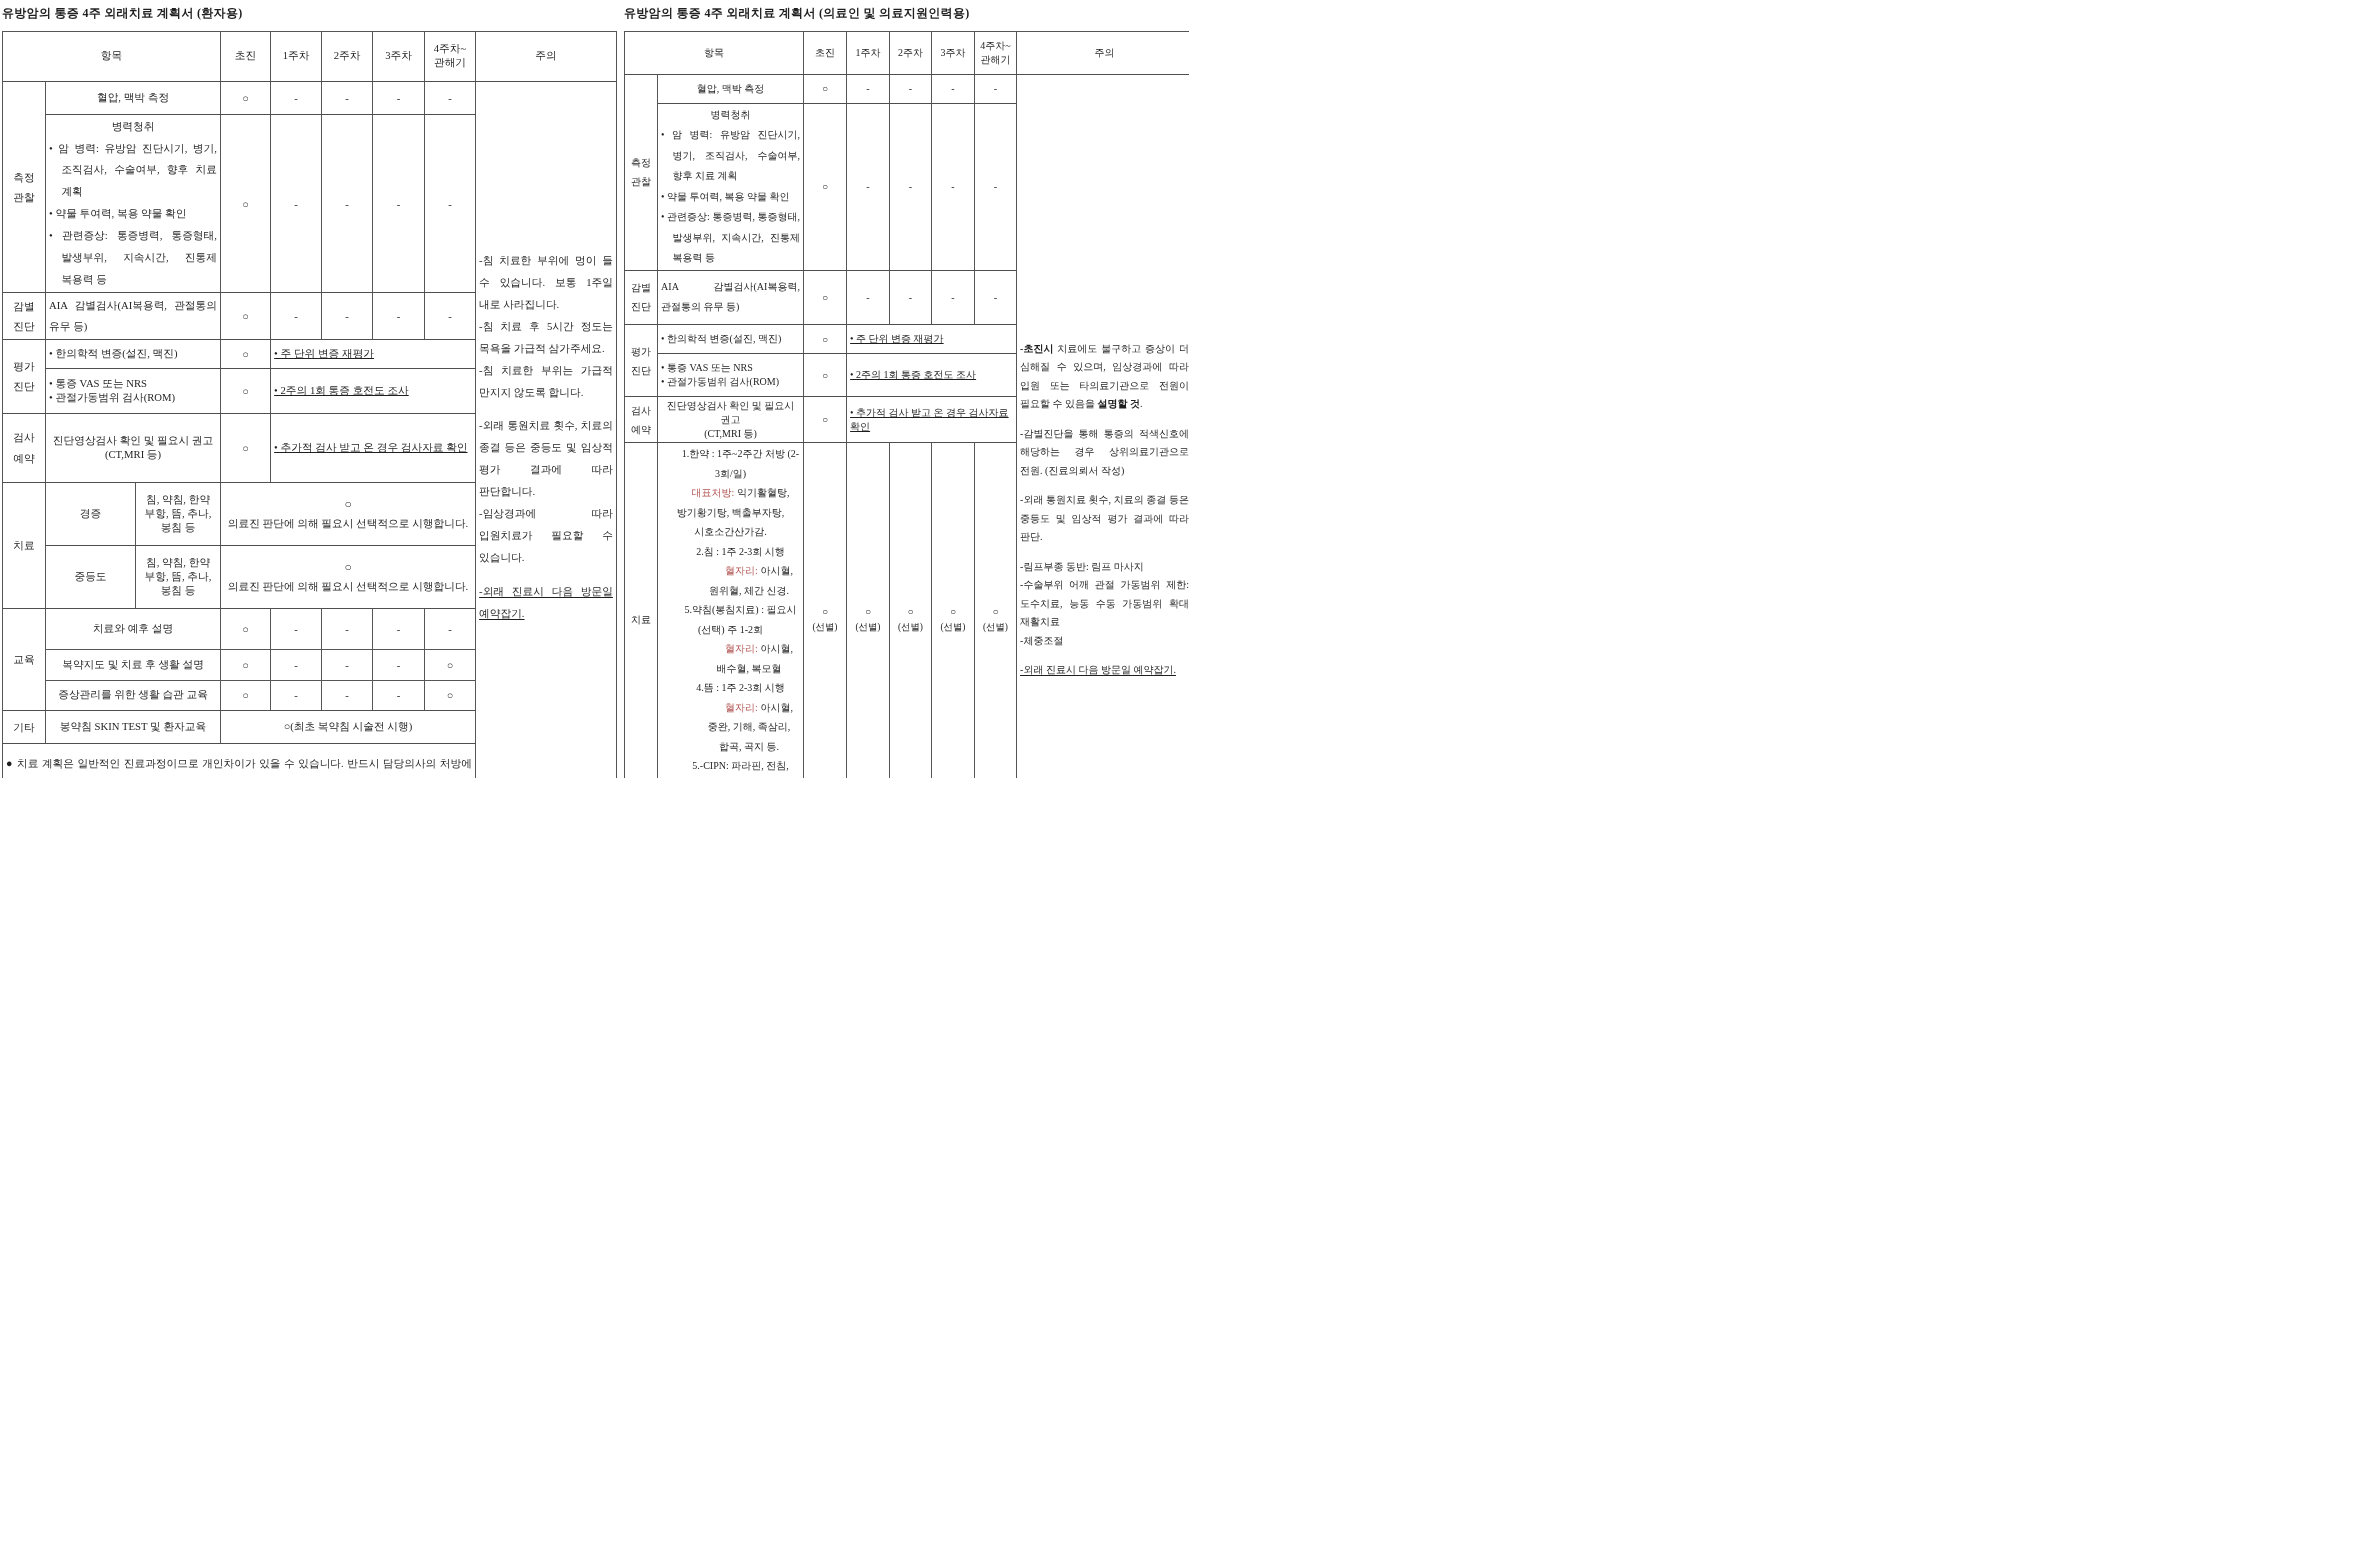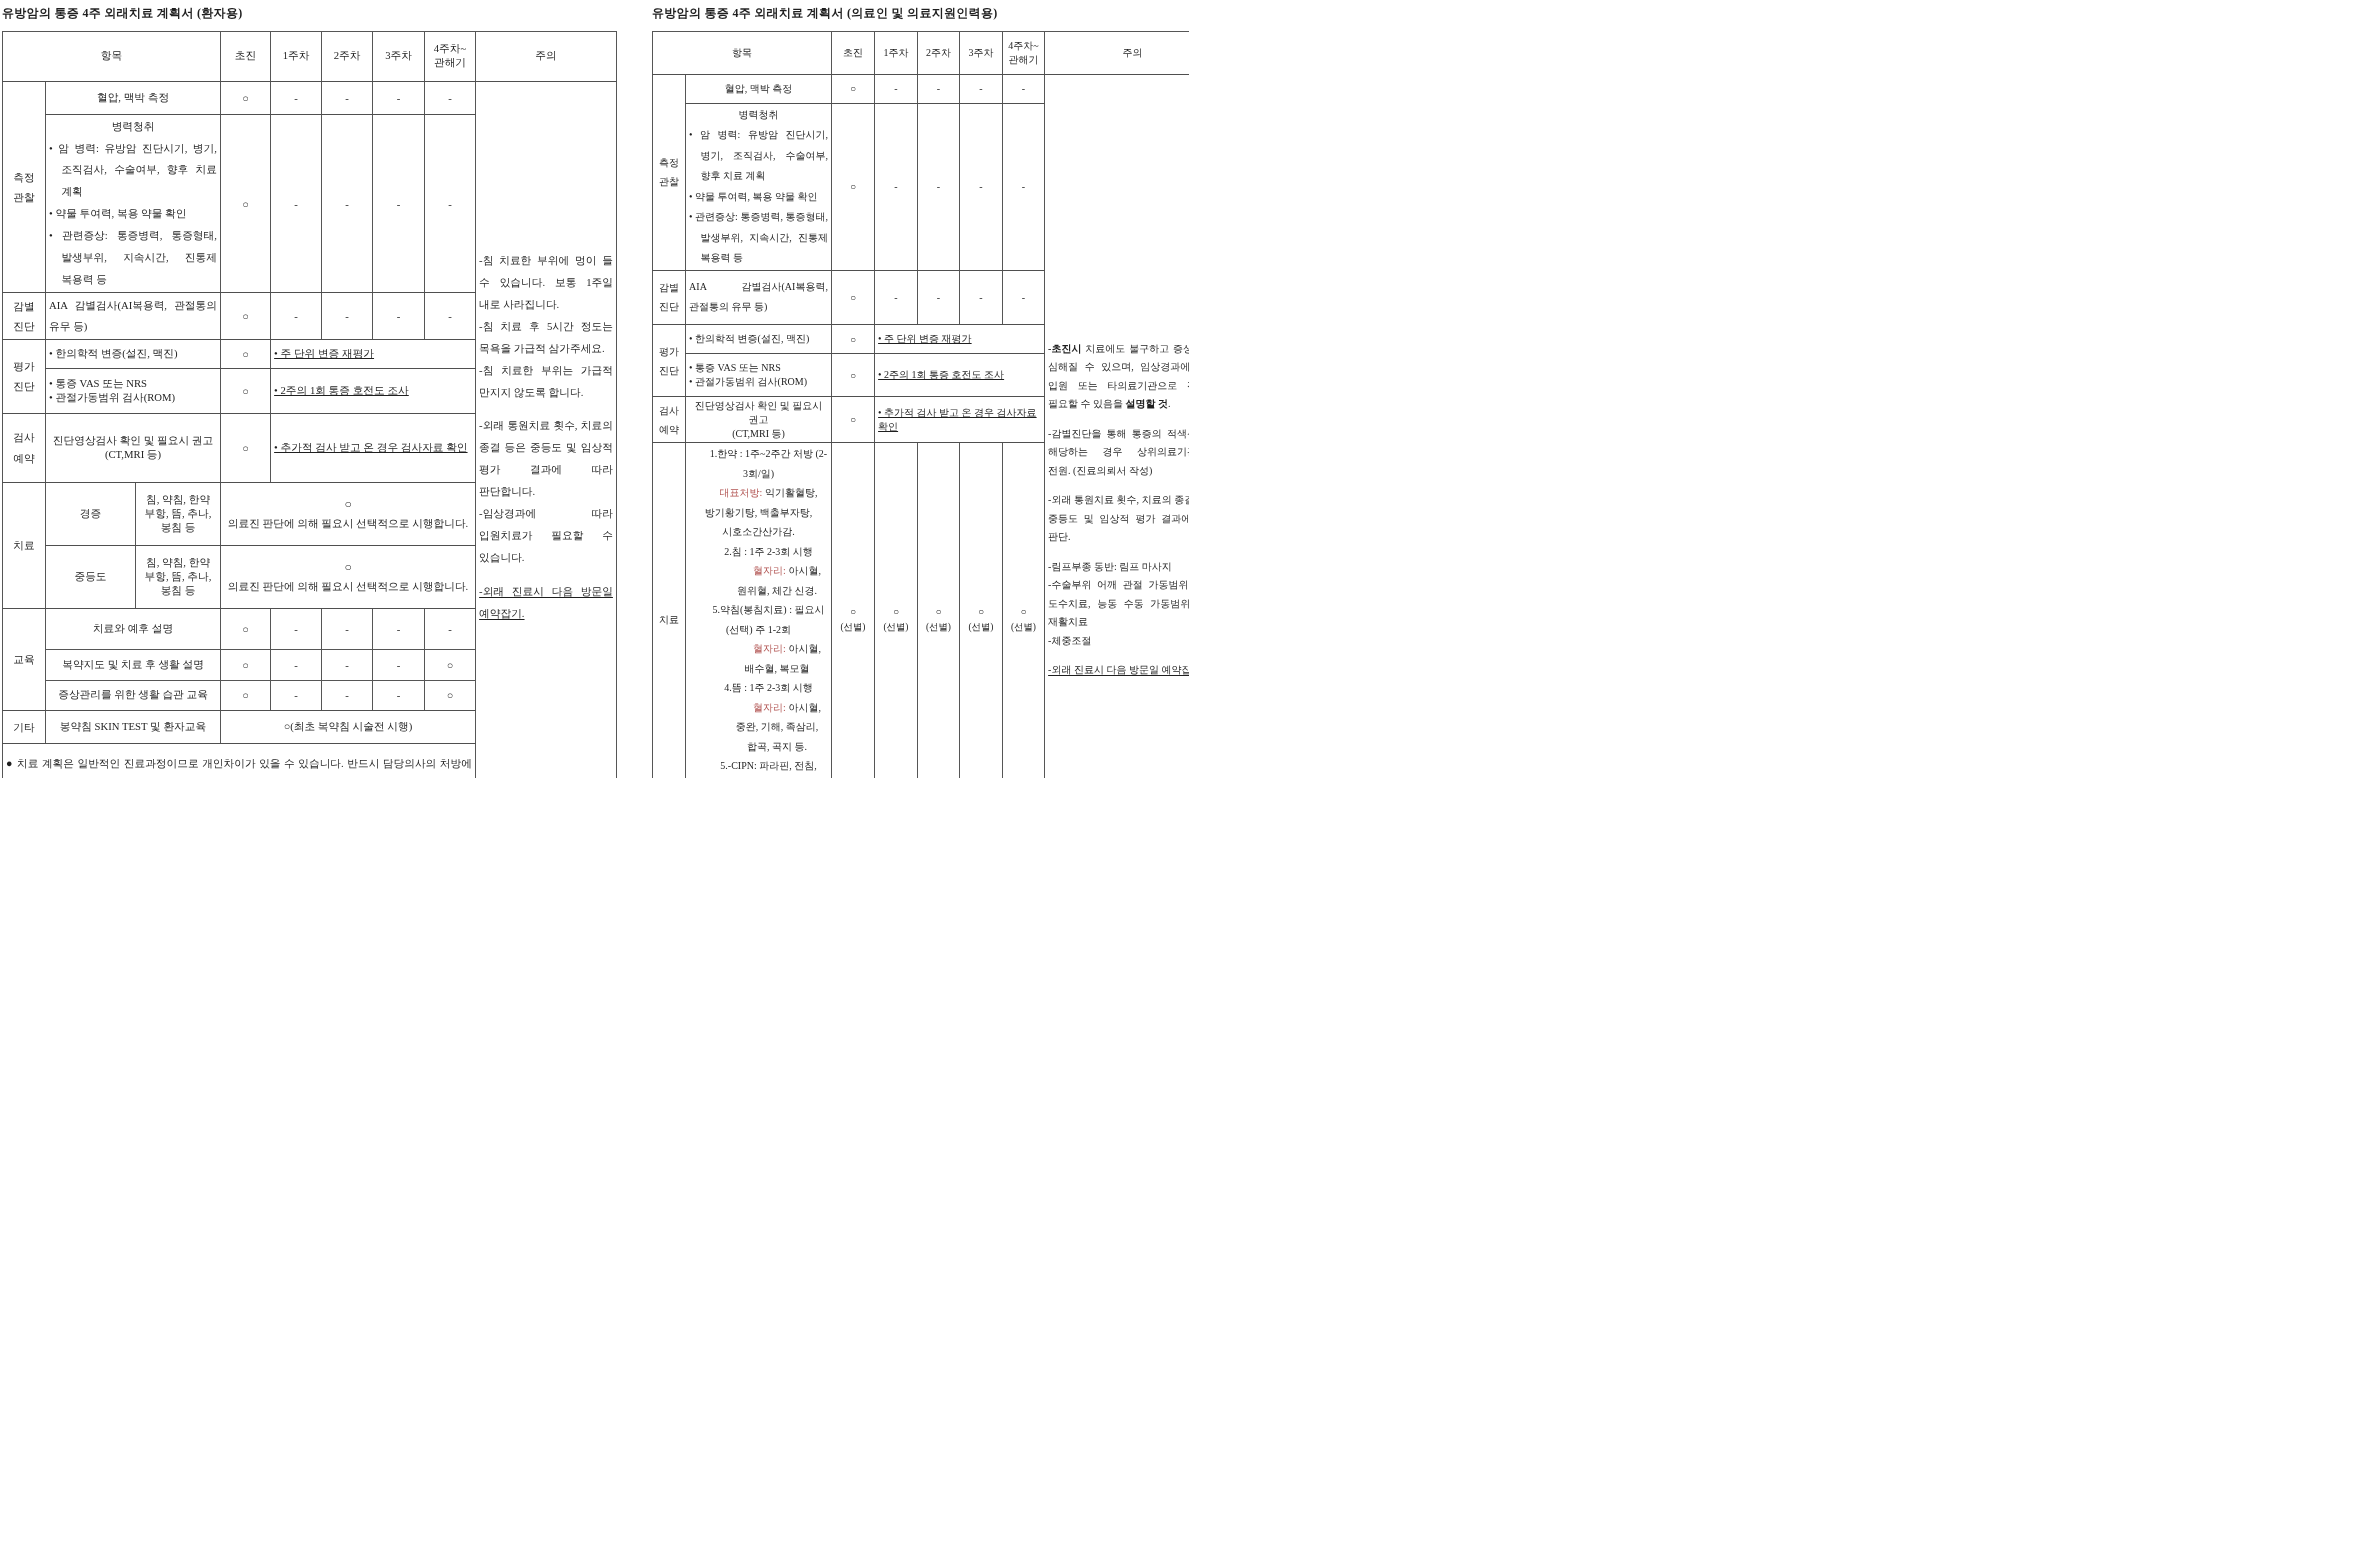--- a/index.html
+++ b/index.html
@@ -1,21 +1,21 @@
 <!DOCTYPE html>
 <html style="font-size:10px"><head>
 <meta charset="utf-8">
 <style>
   html,body{margin:0;padding:0;background:#ffffff;}
   body{width:1189px;height:778px;position:relative;
        font-family:"Liberation Serif","DejaVu Serif",serif;color:#1f1f1f;
        -webkit-font-smoothing:antialiased;}
   .panel{position:absolute;top:5px;}
   .panel-left{left:2px;width:614px;}
-  .panel-right{left:652px;width:567px;}
+  .panel-right{left:624px;width:567px;}
   .doc-title{font-size:12px;font-weight:bold;letter-spacing:0.3px;margin:0 0 8.8px 0;
              white-space:nowrap;}
   table.doc{border-collapse:collapse;table-layout:fixed;width:100%;
             border:1.3px solid #3a3a3a;}
   table.doc td,table.doc th{border:0.6px solid #565656;padding:1.3px 3.1px;
             vertical-align:middle;font-weight:normal;font-size:10.7px;
             word-break:keep-all;overflow:hidden;}
   table.r td,table.r th{font-size:10px;}
   tr.sec>td,tr.sec>th{border-top:1.9px double #4f4f4f;}
   .cat{text-align:center;white-space:pre-line;line-height:1.9;}

